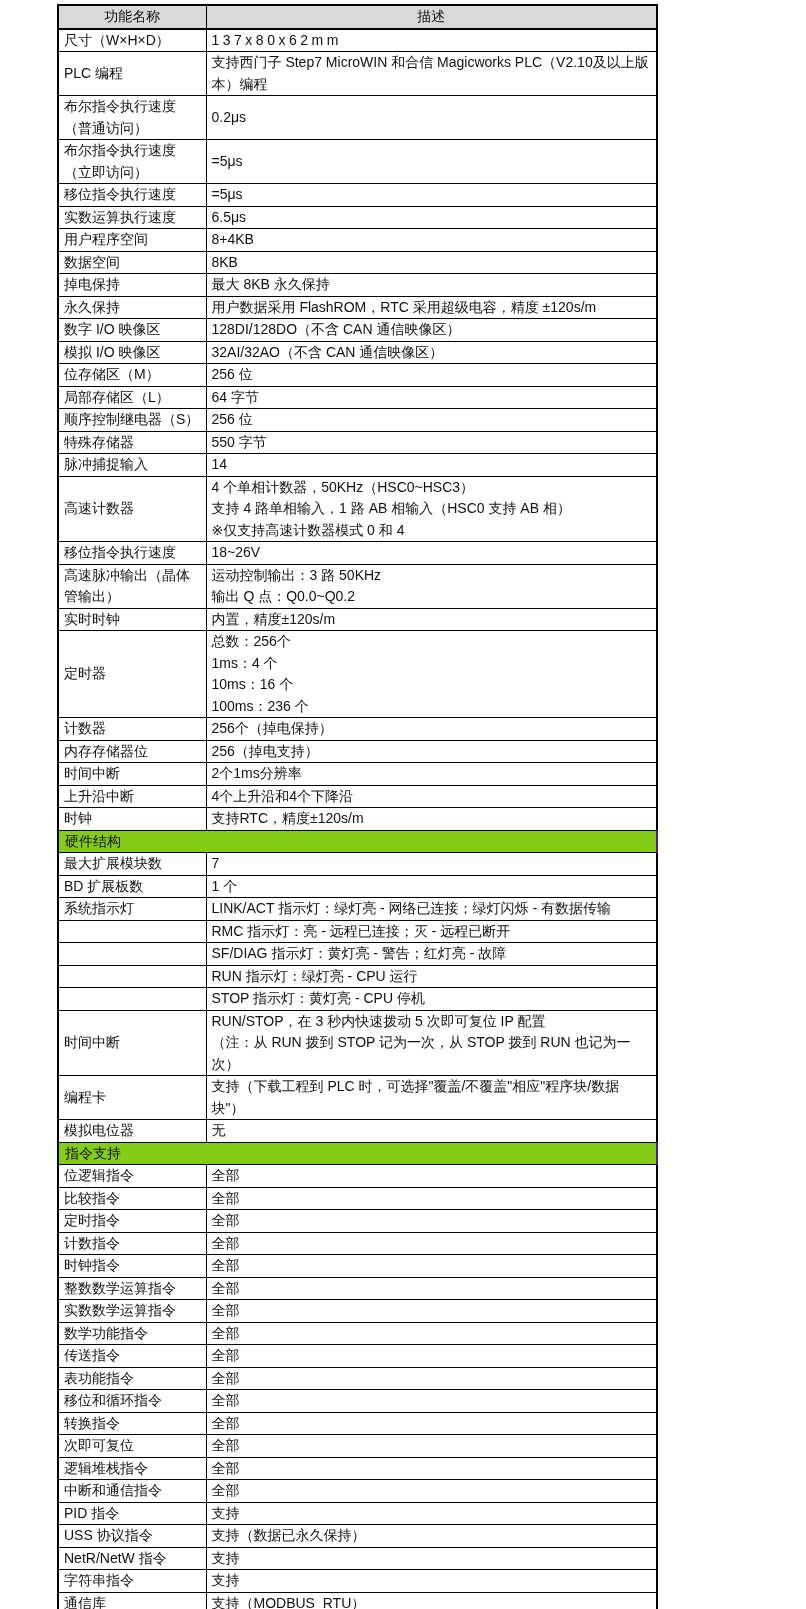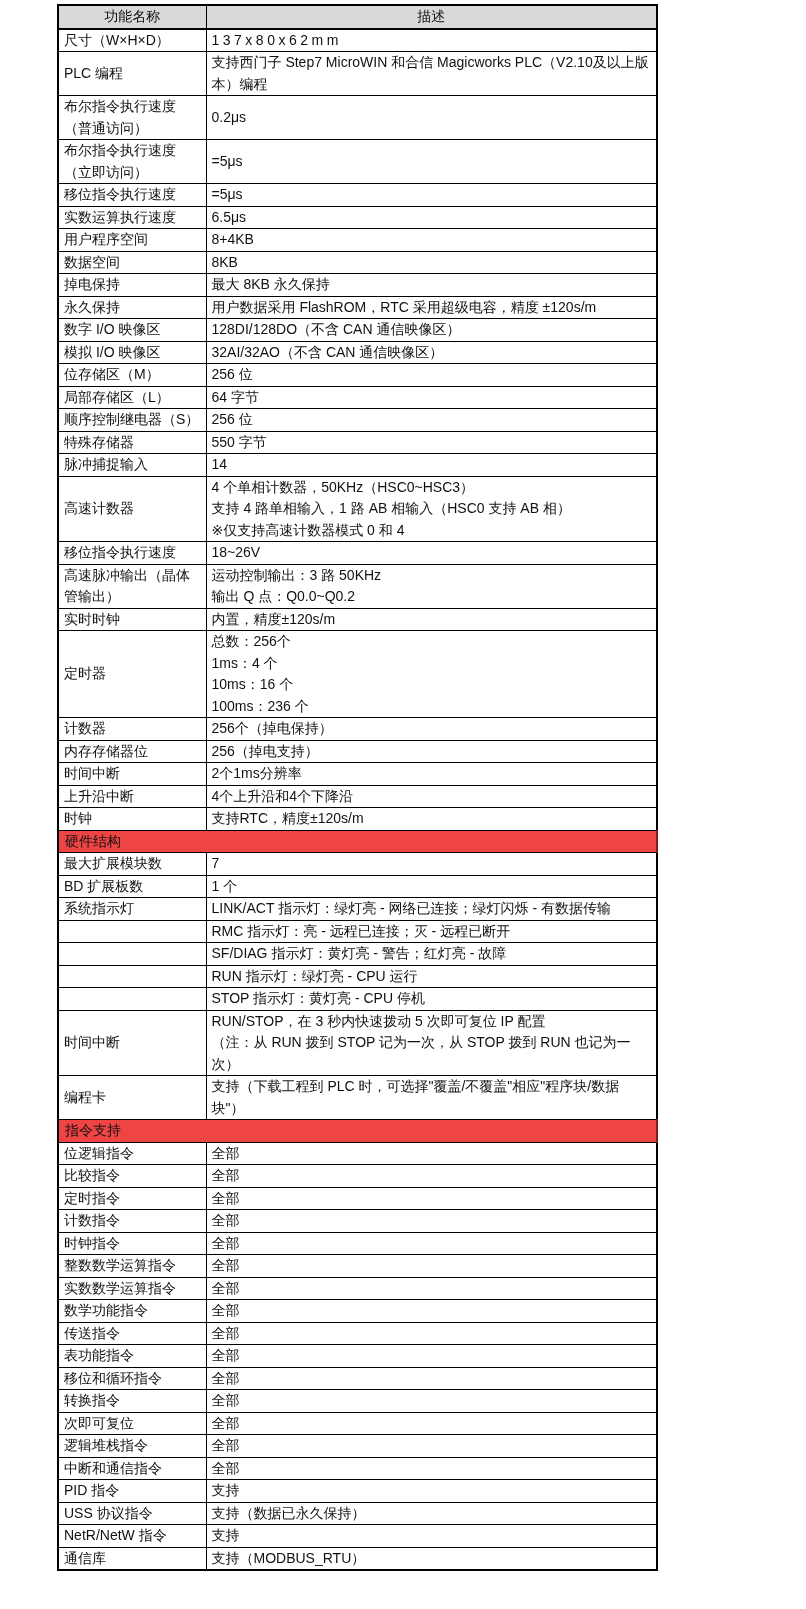--- a/index.html
+++ b/index.html
@@ -50,23 +50,23 @@
     margin-top: 32px;
   }
   td.desc-cell {
     padding-left: 8px;
     height: 21px;
   }
   td.desc-cell .line {
     line-height: 21.5px;
   }
   tr.section-row td {
-    background: #ef4444;
+    background: #84cc16;
     border-left: 2px solid #000000;
-    border-right: 2px solid #7f1d1d;
+    border-right: 2px solid #4c1d95;
     padding-left: 6px;
     height: 20px;
   }
   .spaced {
     letter-spacing: 3.5px;
   }
 </style>
 </head>
 <body>
 
@@ -303,20 +303,26 @@
             <div class="line">RUN/STOP，在 3 秒内快速拨动 5 次即可复位 IP 配置</div>
             <div class="line">（注：从 RUN 拨到 STOP 记为一次，从 STOP 拨到 RUN 也记为一次）</div>
           </td>
         </tr>
         <tr>
           <td class="name-cell">编程卡</td>
           <td class="desc-cell">
             <div class="line">支持（下载工程到 PLC 时，可选择"覆盖/不覆盖"相应"程序块/数据块"）</div>
           </td>
         </tr>
+        <tr>
+          <td class="name-cell">模拟电位器</td>
+          <td class="desc-cell">
+            <div class="line">无</div>
+          </td>
+        </tr>
         <tr class="section-row">
           <td colspan="2">指令支持</td>
         </tr>
         <tr>
           <td class="name-cell">位逻辑指令</td>
           <td class="desc-cell">
             <div class="line">全部</div>
           </td>
         </tr>
         <tr>
@@ -410,20 +416,26 @@
           </td>
         </tr>
         <tr>
           <td class="name-cell">USS 协议指令</td>
           <td class="desc-cell">
             <div class="line">支持（数据已永久保持）</div>
           </td>
         </tr>
         <tr>
           <td class="name-cell">NetR/NetW 指令</td>
+          <td class="desc-cell">
+            <div class="line">支持</div>
+          </td>
+        </tr>
+        <tr>
+          <td class="name-cell">字符串指令</td>
           <td class="desc-cell">
             <div class="line">支持</div>
           </td>
         </tr>
         <tr>
           <td class="name-cell">通信库</td>
           <td class="desc-cell">
             <div class="line">支持（MODBUS_RTU）</div>
           </td>
         </tr>

